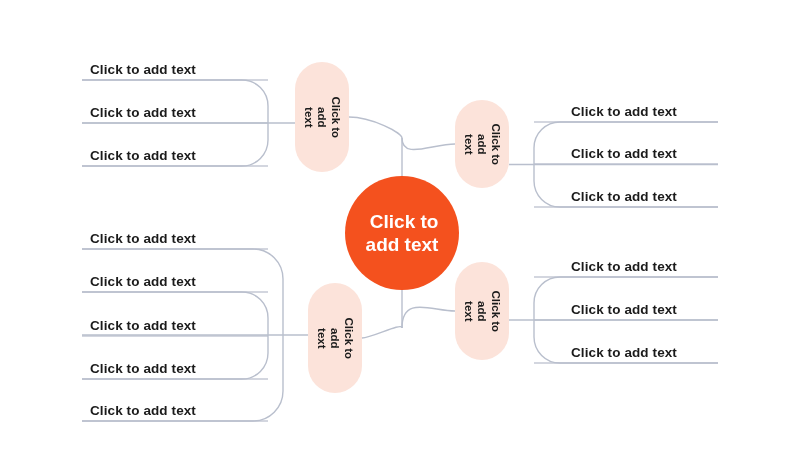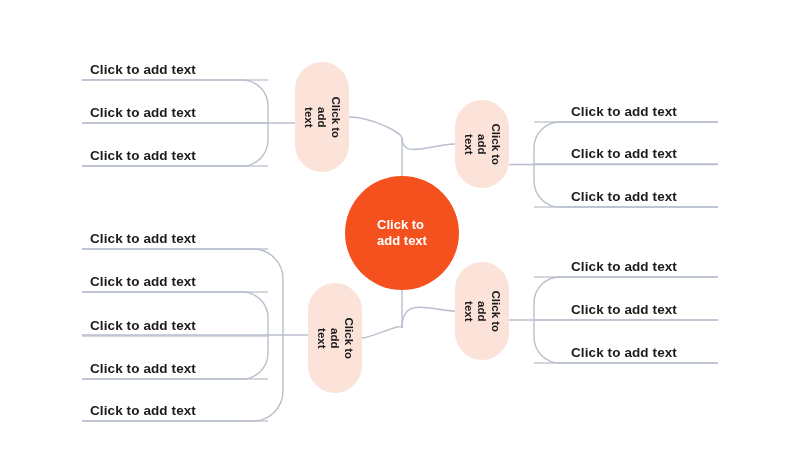--- a/index.html
+++ b/index.html
@@ -54,25 +54,25 @@
   .core {
     position: absolute;
     border-radius: 50%;
     background: #f4511e;
     display: flex;
     align-items: center;
     justify-content: center;
   }
   .core-text {
     font-family: "Liberation Sans", sans-serif;
-    font-size: 13px;
+    font-size: 19px;
     font-weight: bold;
     color: #ffffff;
     line-height: 1.22;
-    text-align: left;
+    text-align: right;
     white-space: pre-line;
   }
 </style>
 </head>
 <body>
 
 <svg id="canvas" viewBox="0 0 800 450">
     <line x1="82" x2="268" y1="80" y2="80" stroke="#c5c9d4" stroke-width="1.4"></line>
     <line x1="82" x2="268" y1="123" y2="123" stroke="#c5c9d4" stroke-width="1.4"></line>
     <line x1="82" x2="268" y1="166" y2="166" stroke="#c5c9d4" stroke-width="1.4"></line>

